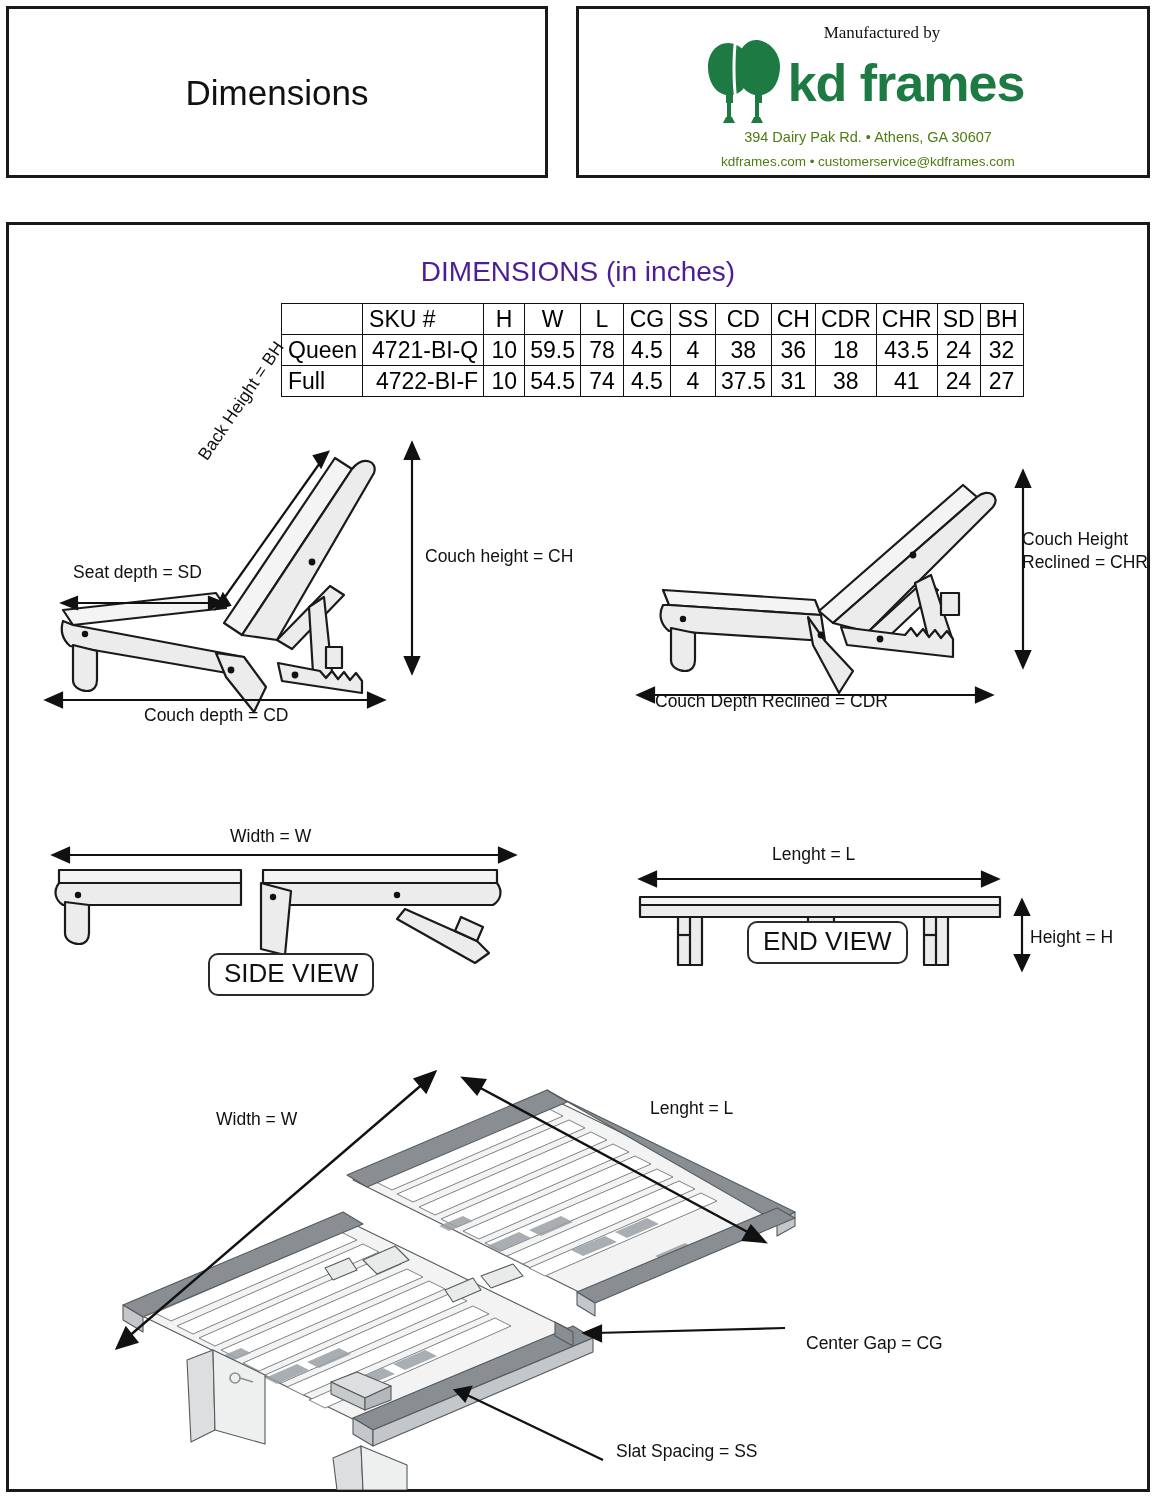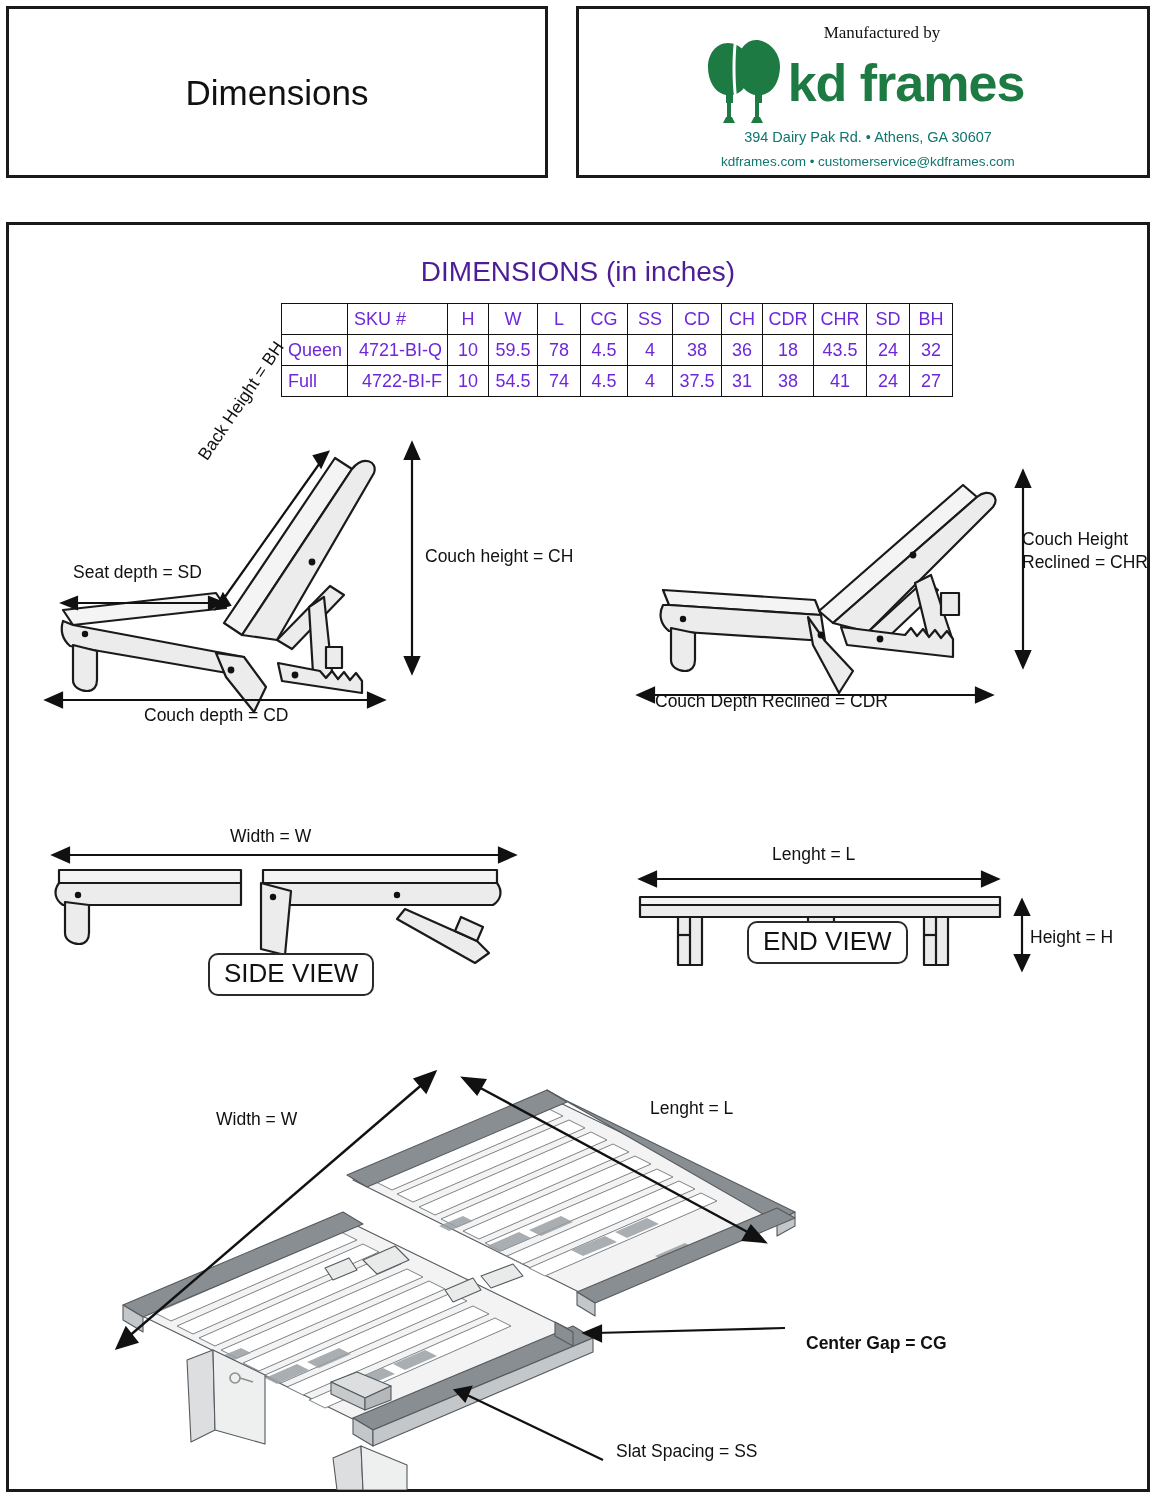--- a/index.html
+++ b/index.html
@@ -63,21 +63,21 @@
     color: #1d7a43;
     letter-spacing: -1px;
     line-height: 1;
     margin-left: 4px;
     font-family: "Liberation Sans", sans-serif;
   }
   #addr-line-1, #addr-line-2 {
     position: absolute; left: 0; right: 0;
     text-align: center;
     font-size: 14.5px;
-    color: #0f766e;
+    color: #4d7c0f;
     padding-left: 10px;
   }
   #addr-line-1 { top: 120px; }
   #addr-line-2 { top: 145px; font-size: 13.5px; }
 
   
   #drawing-frame {
     left: 6px; top: 222px; width: 1144px; height: 1270px;
     border: 3px solid #1a1a1a;
     box-sizing: border-box;
@@ -87,22 +87,22 @@
   
   #dim-title {
     left: 0; right: 0; top: 256px;
     text-align: center;
     font-size: 28px;
     color: #4c1d95;
   }
   #dim-table-wrap { left: 281px; top: 303px; }
   table.dims {
     border-collapse: collapse;
-    font-size: 18px;
-    color: #6d28d9;
+    font-size: 23px;
+    color: #000000;
   }
   table.dims th, table.dims td {
     border: 1.6px solid #111;
     text-align: center;
     height: 30px;
     padding: 0 5px;
     font-weight: normal;
     white-space: nowrap;
   }
   table.dims th.rowlbl, table.dims td.rowlbl {
@@ -548,14 +548,14 @@
   </g>
 
   <g stroke="#111" stroke-width="2.2" fill="#111">
     <line x1="508" y1="400" x2="370" y2="334"></line>
     <path d="M360 330 L376 327 L370 341 Z"></path>
   </g>
 </svg>
 
 <div class="abs lbl" style="left:216px; top:1108px;">Width = W</div>
 <div class="abs lbl" style="left:650px; top:1097px;">Lenght = L</div>
-<div class="abs lbl" style="left:806px; top:1332px;font-weight:bold;">Center Gap = CG</div>
+<div class="abs lbl" style="left:806px; top:1332px;">Center Gap = CG</div>
 <div class="abs lbl" style="left:616px; top:1440px;">Slat Spacing = SS</div>
 
 </body></html>

